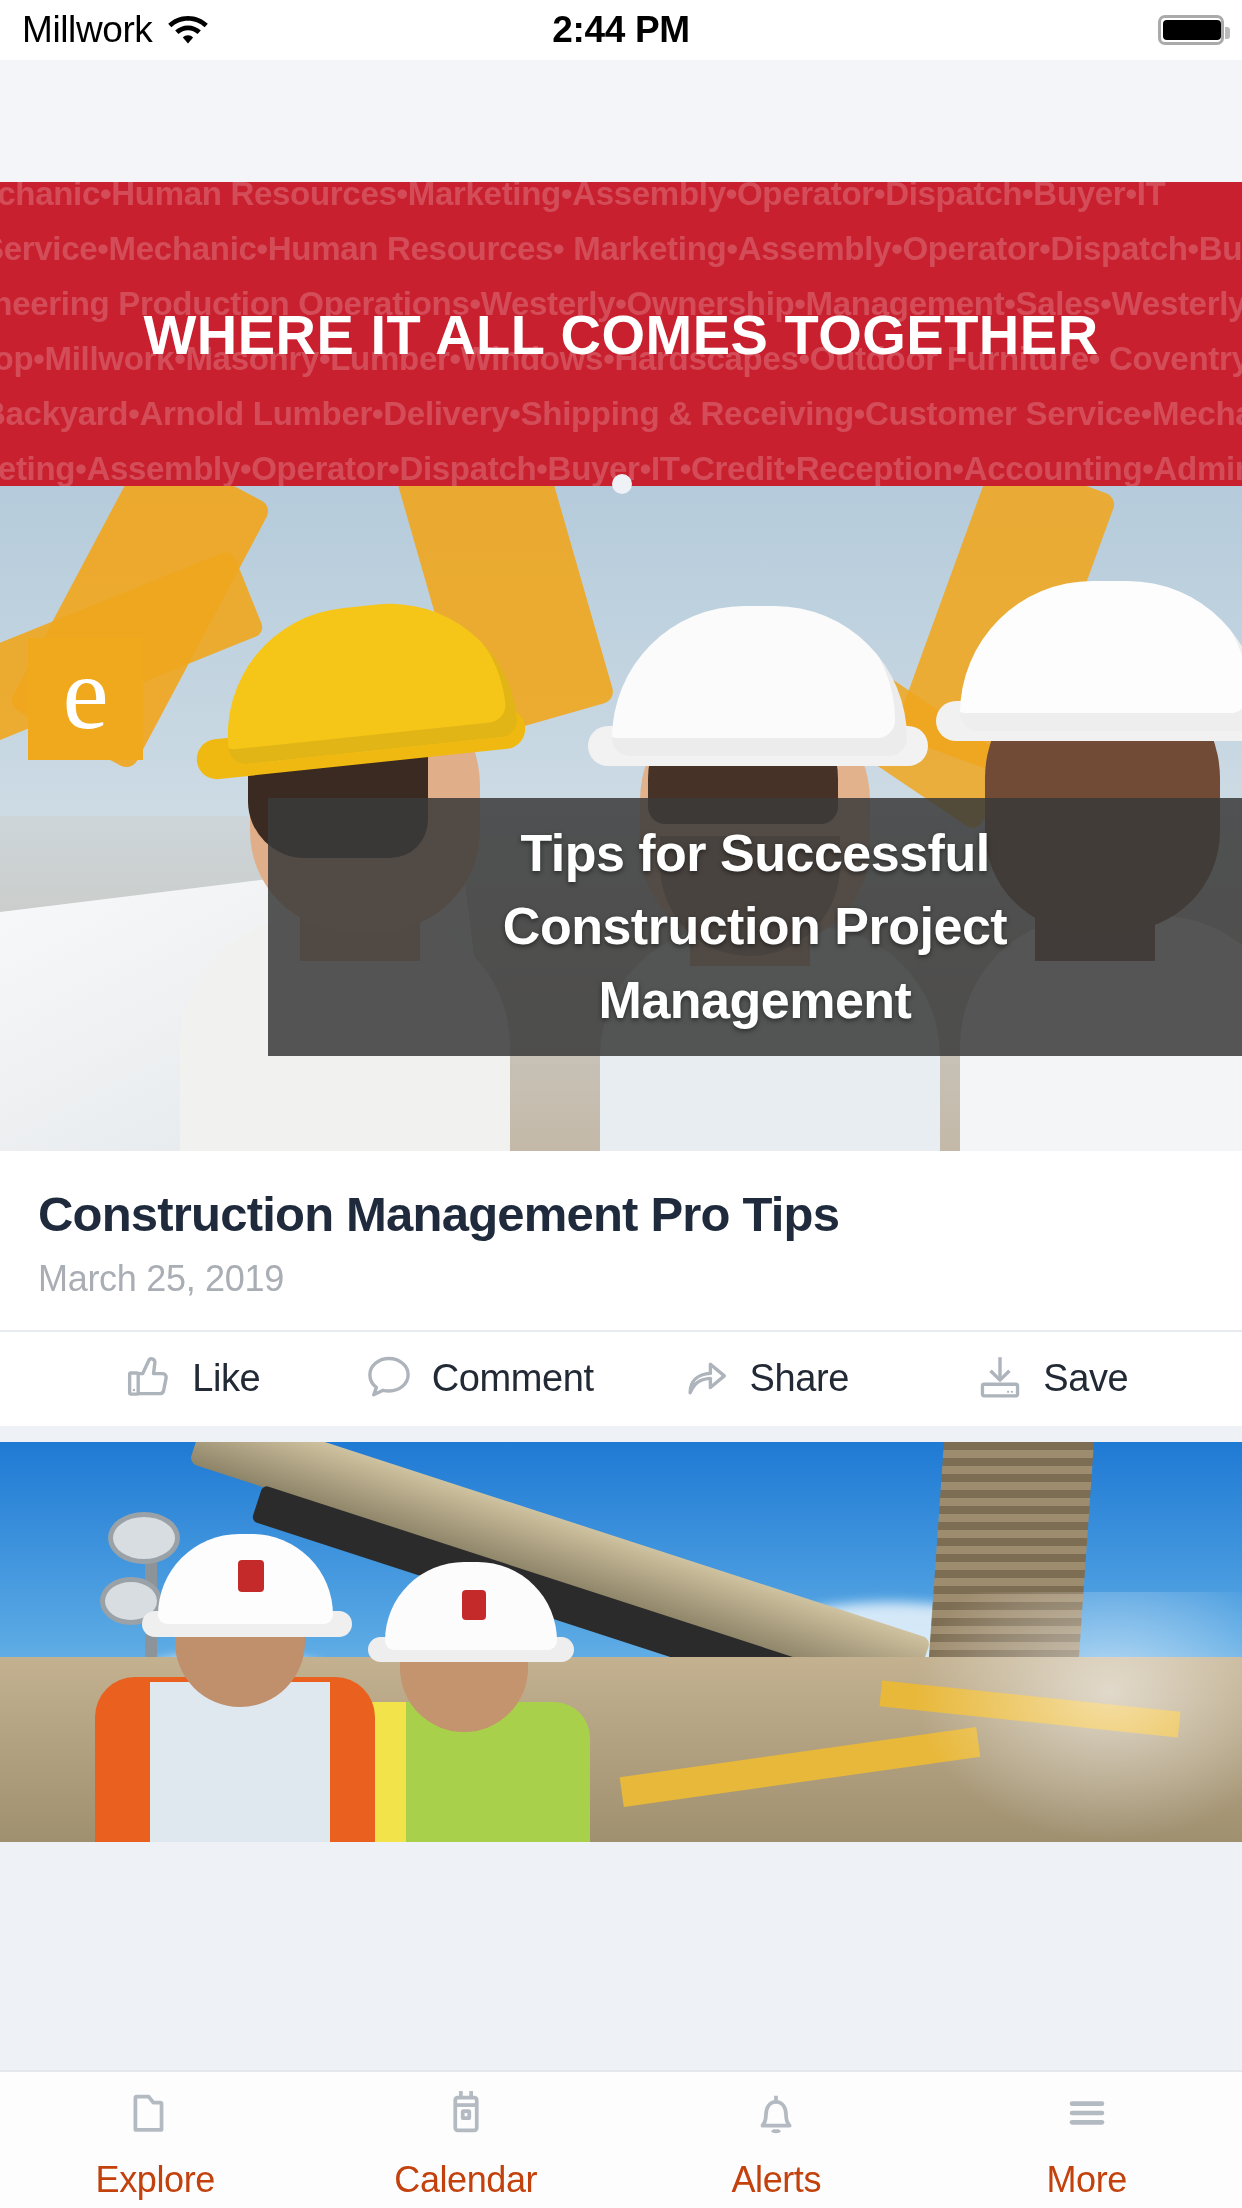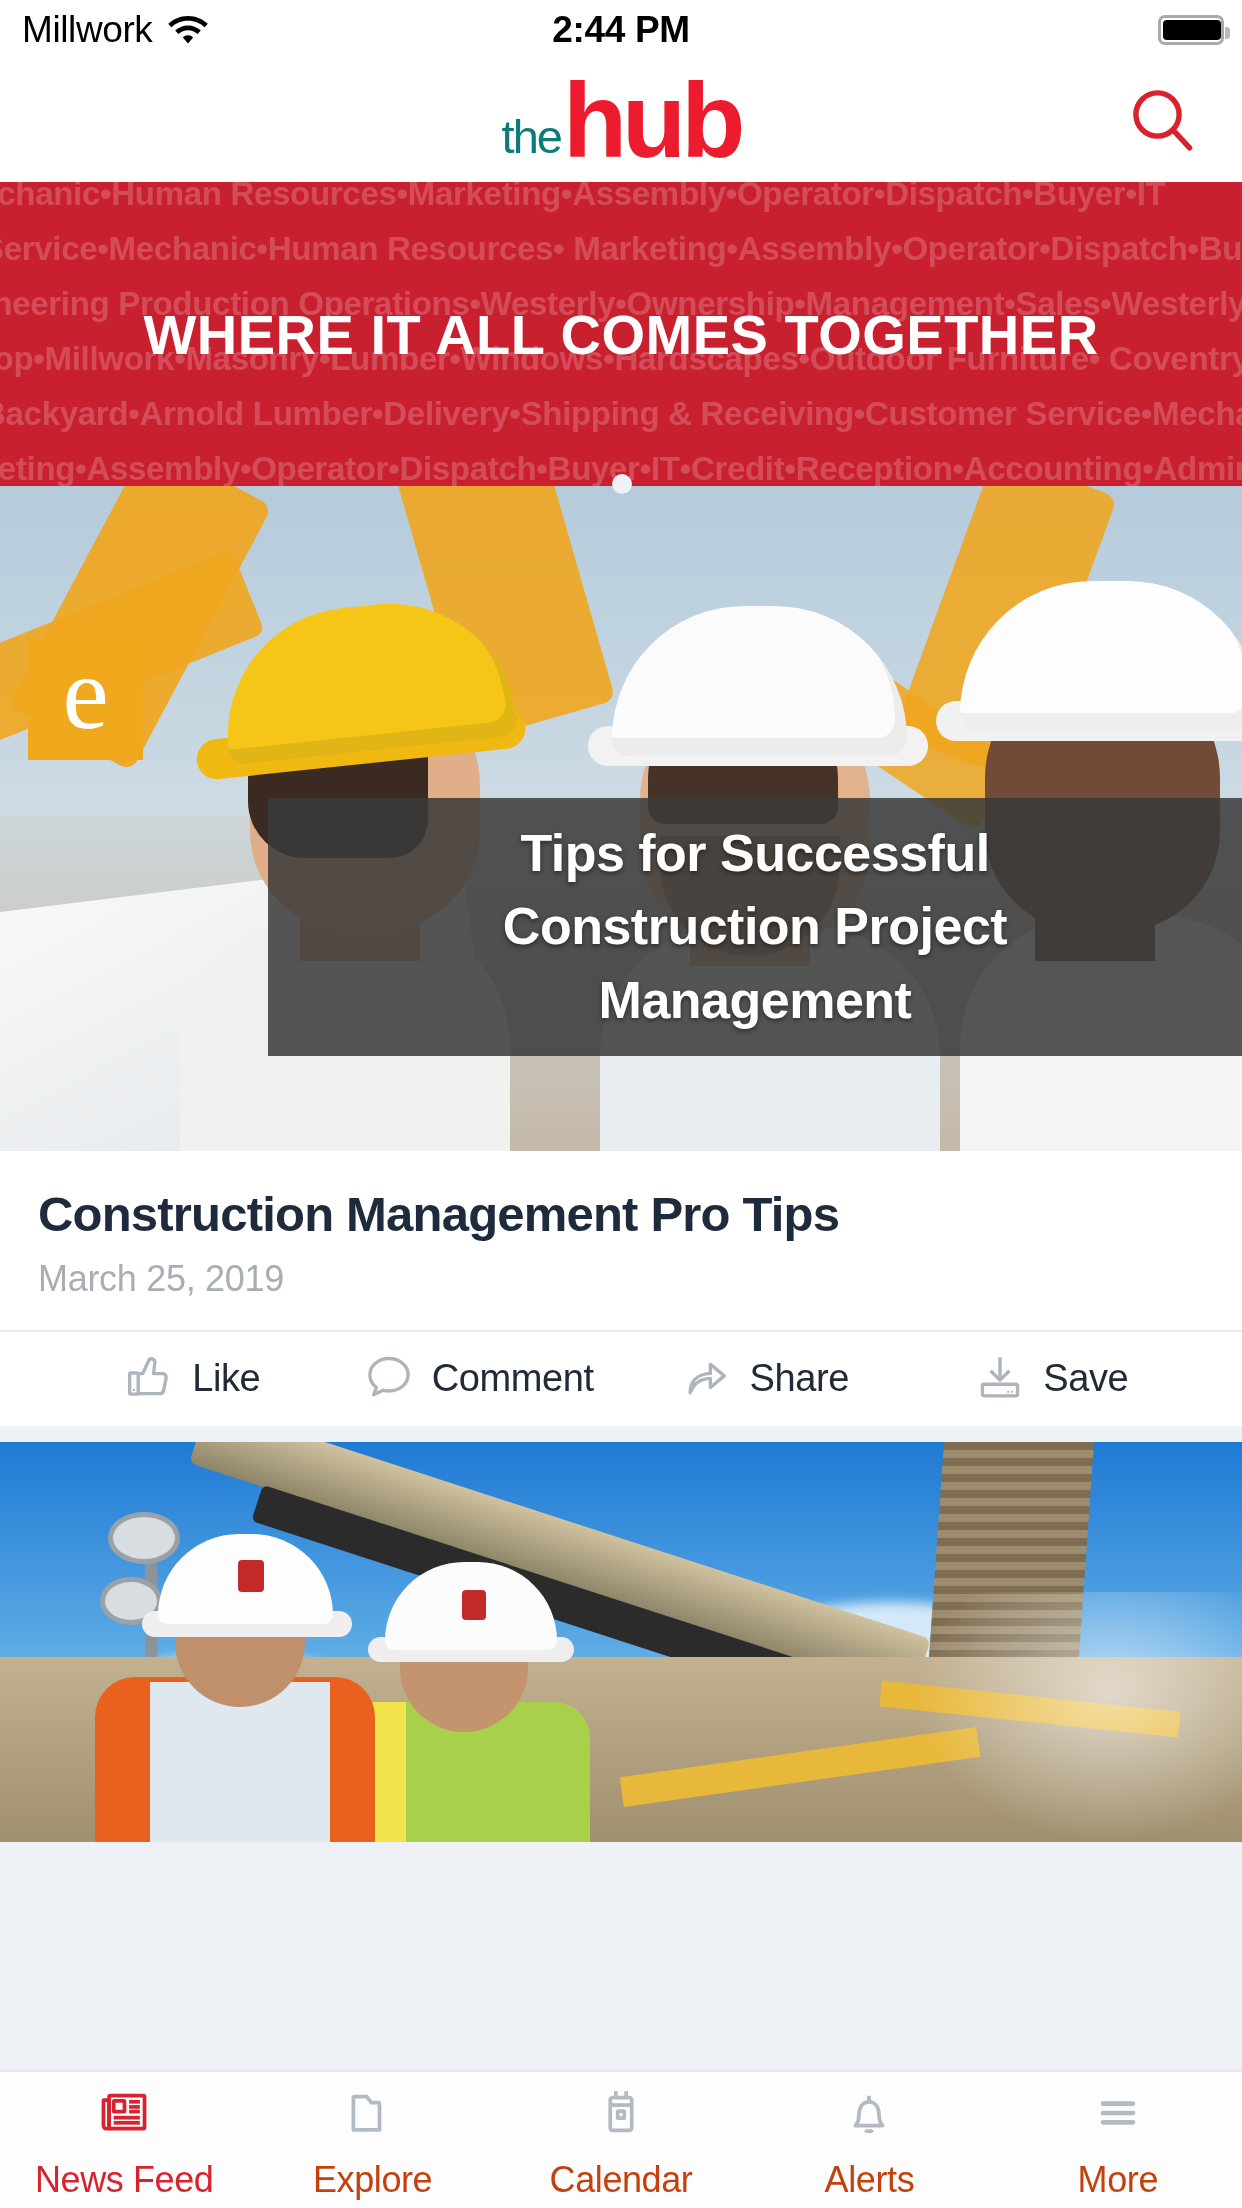--- a/index.html
+++ b/index.html
@@ -322,34 +322,20 @@
       </span>
     </div>
     <div class="sb-time">2:44 PM</div>
     <div class="sb-right">
       <span class="battery">
           <span class="battery-fill"></span>
         </span>
     </div>
   </div>
 
-  <div class="header">
-    <div class="logo">
-      <span class="logo-the">the</span>
-      <span class="logo-hub">hub</span>
-    </div>
-    <div class="search-btn">
-      <span>
-        <svg width="72" height="72" viewBox="0 0 24 24" fill="none" stroke="#d8232f" stroke-width="1.8" stroke-linecap="round">
-          <circle cx="10.5" cy="10.5" r="7.2"></circle>
-          <line x1="15.8" y1="15.8" x2="21.2" y2="21.6"></line>
-        </svg>
-      </span>
-    </div>
-  </div>
 
   <div class="hero">
     <div class="hero-bgtext" id="hero-bg">
         <div style="margin-left: -40px;">Mechanic•Human Resources•Marketing•Assembly•Operator•Dispatch•Buyer•IT</div>
         <div style="margin-left: -10px;">Service•Mechanic•Human Resources• Marketing•Assembly•Operator•Dispatch•Buyer•IT•Credit</div>
         <div style="margin-left: -70px;">Engineering Production Operations•Westerly•Ownership•Management•Sales•Westerly•Main St</div>
         <div style="margin-left: -40px;">Shop•Millwork•Masonry•Lumber•Windows•Hardscapes•Outdoor Furniture• Coventry•Seaside</div>
         <div style="margin-left: -10px;">Backyard•Arnold Lumber•Delivery•Shipping &amp; Receiving•Customer Service•Mechanic•Human R</div>
         <div style="margin-left: -70px;">Marketing•Assembly•Operator•Dispatch•Buyer•IT•Credit•Reception•Accounting•Admin</div>
       </div>
@@ -482,35 +468,20 @@
         <div class="w2a-brim"></div>
         <div class="w2a-hat"></div>
         <div class="w2a-logo"></div>
       </div>
     </div>
 
   </div>
 
   <div class="tabbar">
 
-    <div class="tab active">
-      <span>
-        <svg width="56" height="56" viewBox="0 0 24 24" fill="none" stroke="#d8232f" stroke-width="1.6" stroke-linejoin="round">
-          <path d="M3.2 6.5h2.4v12.2H4.4a1.2 1.2 0 0 1-1.2-1.2z"></path>
-          <rect x="5.6" y="4.6" width="15.2" height="14.1" rx="0.6"></rect>
-          <rect x="7.6" y="6.8" width="4.6" height="4.6" rx="0.3"></rect>
-          <line x1="14.2" y1="7.2" x2="18.8" y2="7.2"></line>
-          <line x1="14.2" y1="9.4" x2="18.8" y2="9.4"></line>
-          <line x1="14.2" y1="11.4" x2="18.8" y2="11.4"></line>
-          <line x1="7.6" y1="14" x2="18.8" y2="14"></line>
-          <line x1="7.6" y1="16.2" x2="18.8" y2="16.2"></line>
-        </svg>
-      </span>
-      <span class="tab-label">News Feed</span>
-    </div>
 
     <div class="tab">
       <span>
         <svg width="56" height="56" viewBox="0 0 24 24" fill="none" stroke="#b4bac1" stroke-width="1.6" stroke-linejoin="round">
           <path d="M3.6 19.2V5.6a.6.6 0 0 1 .6-.6h5.1l2 2.6h2.9a.6.6 0 0 1 .6.6v11z"></path>
         </svg>
       </span>
       <span class="tab-label">Explore</span>
     </div>
 

